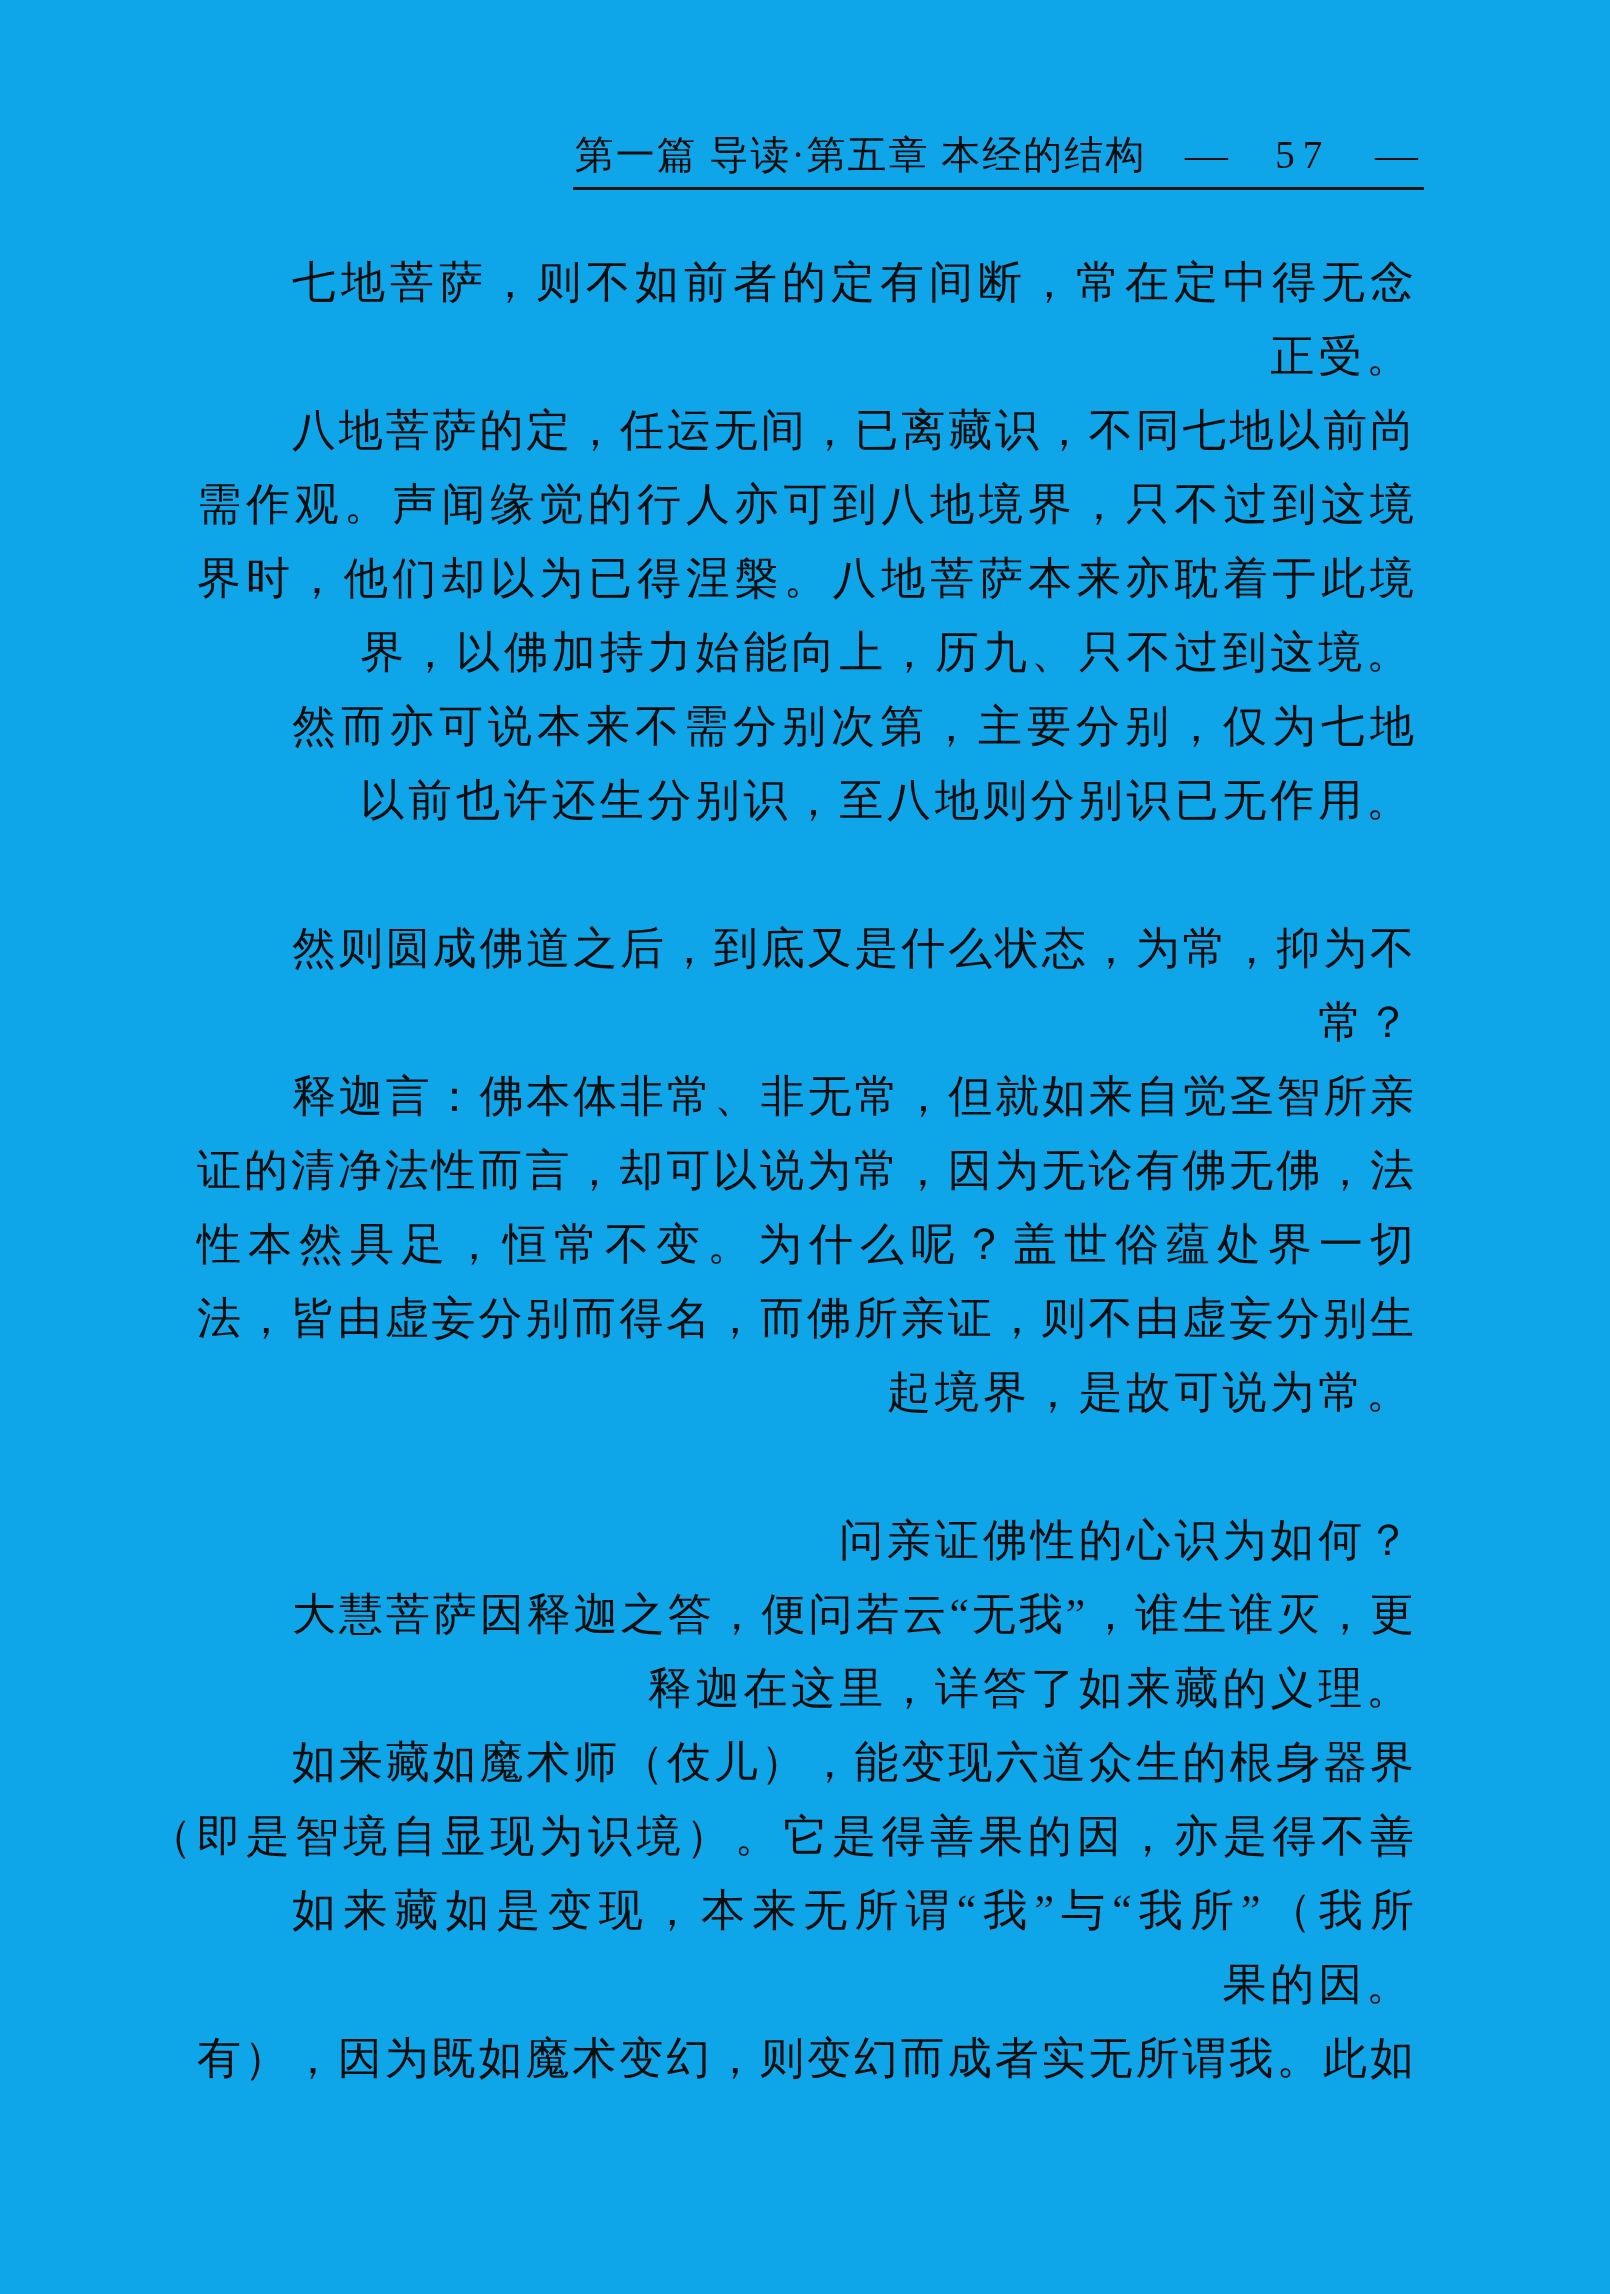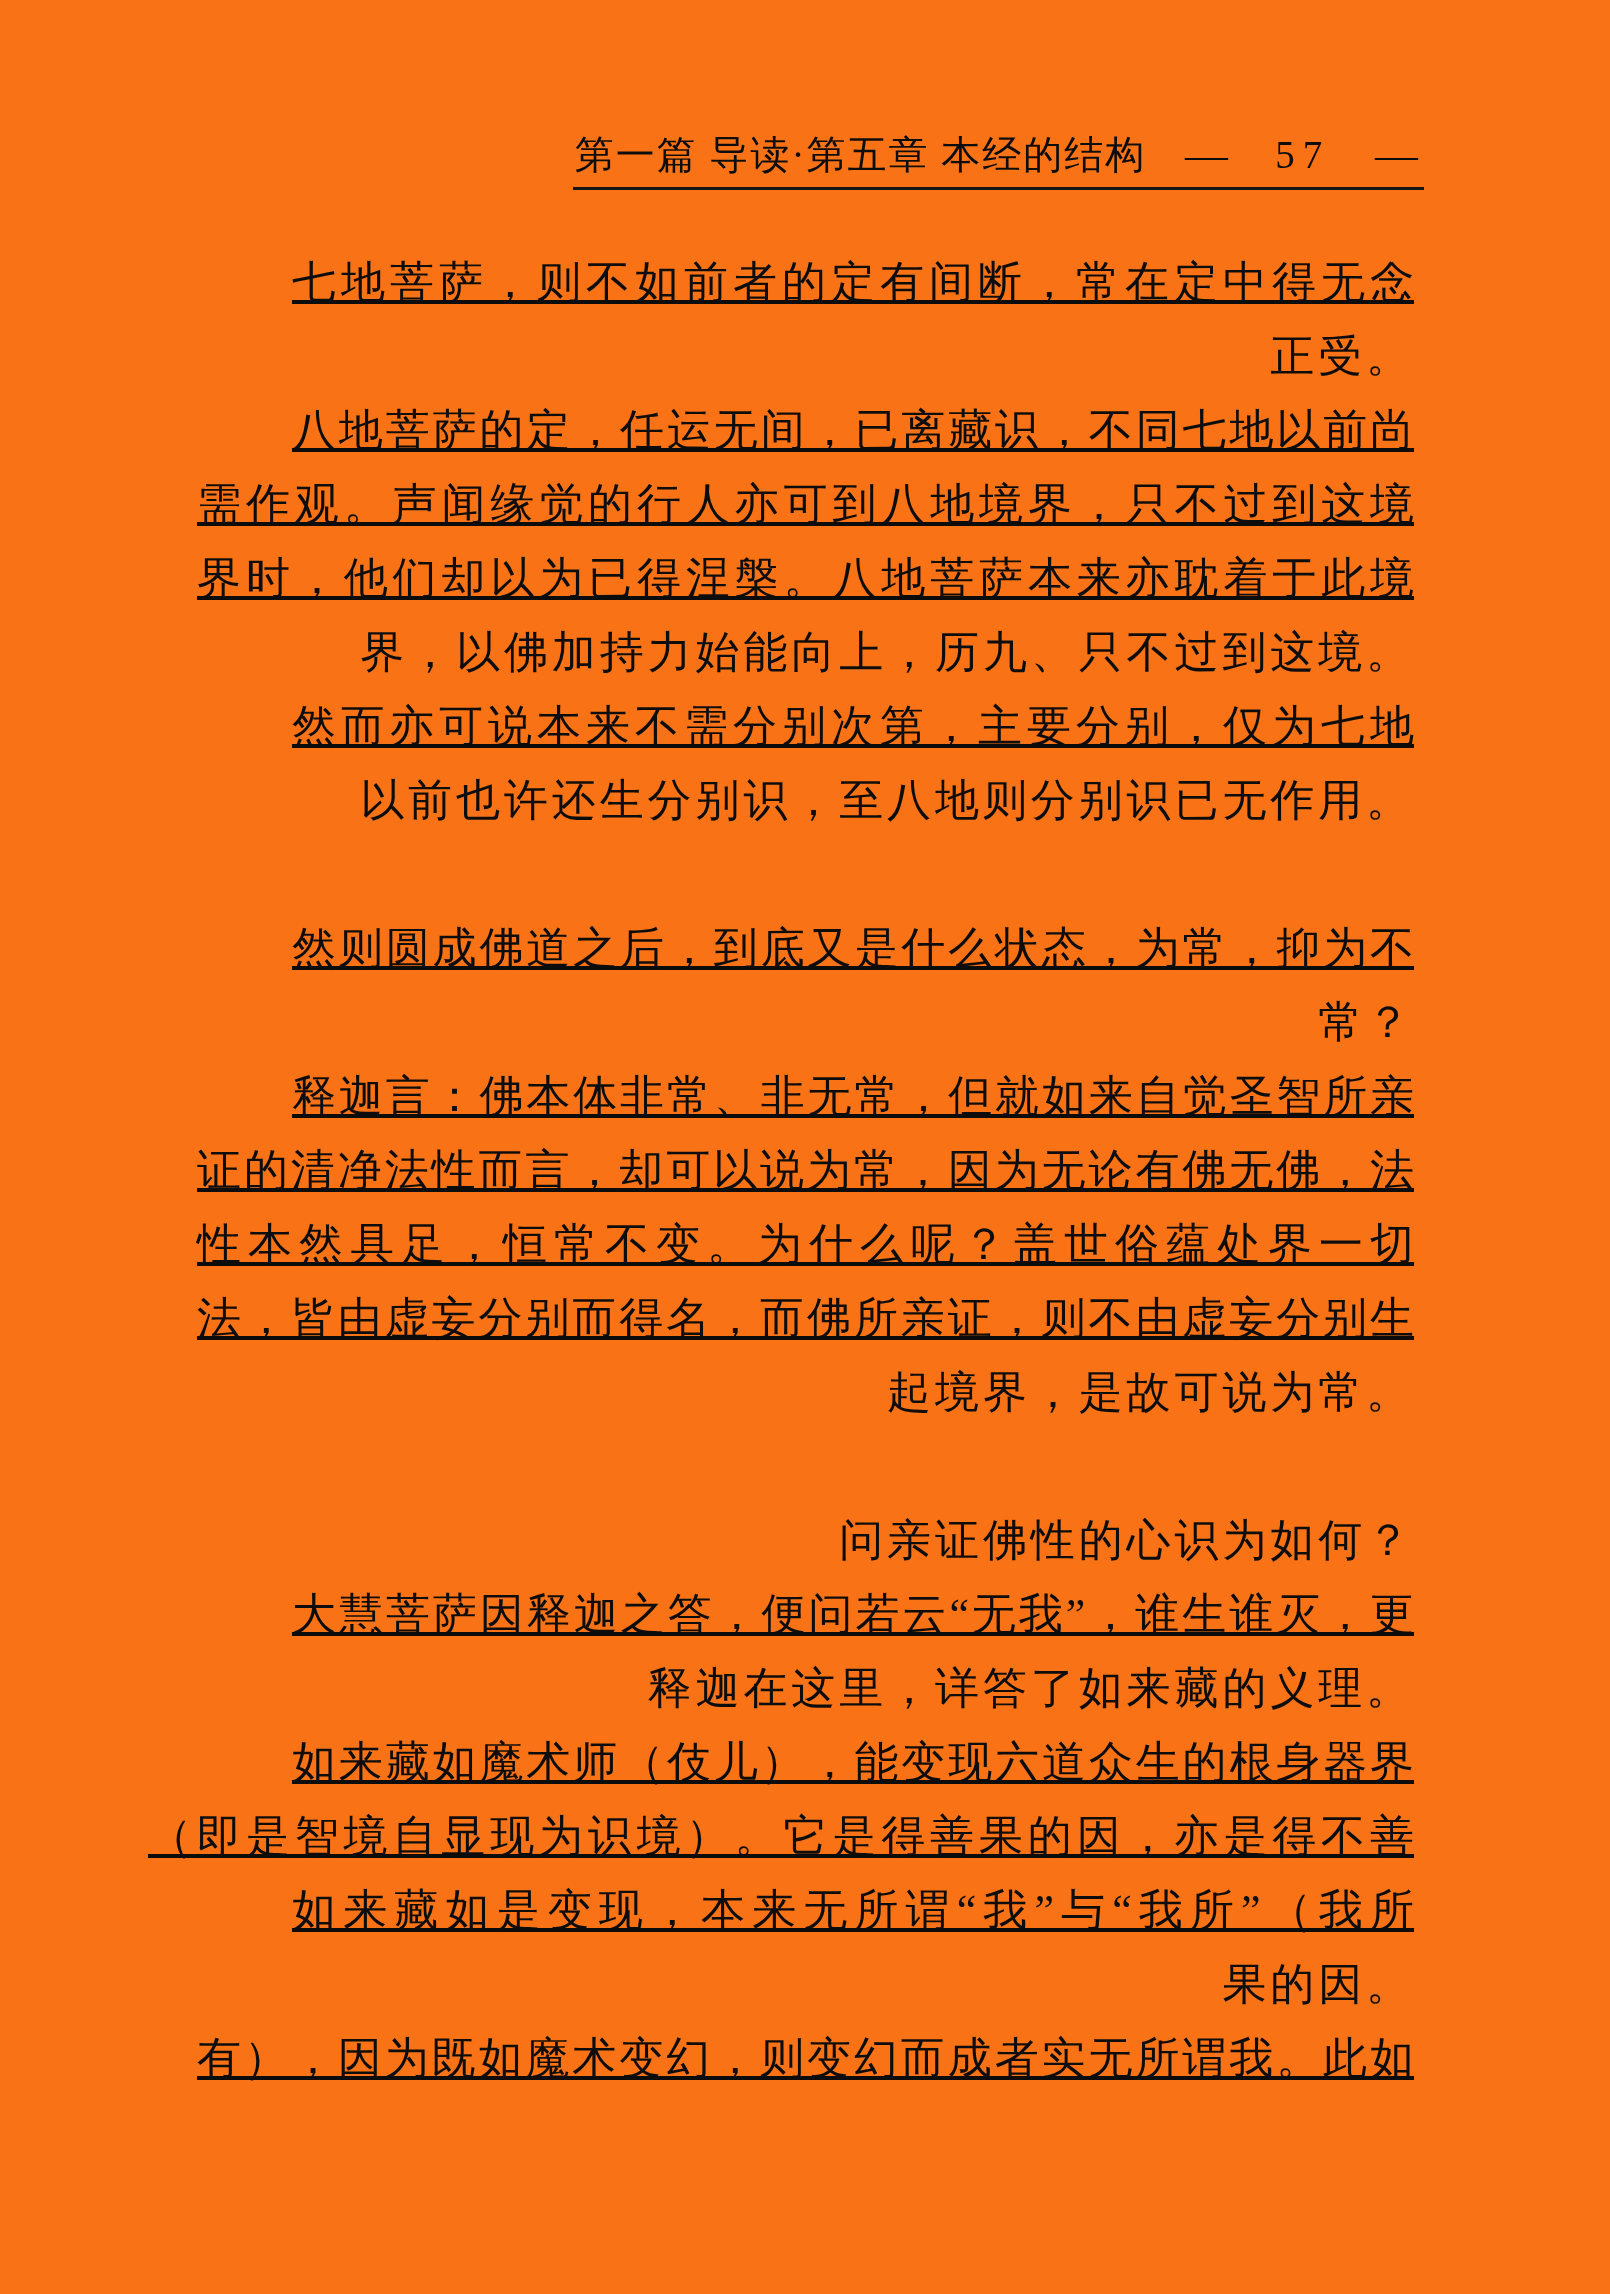--- a/index.html
+++ b/index.html
@@ -1,21 +1,21 @@
 <!DOCTYPE html>
 <html><head>
 <meta charset="utf-8">
 <style>
   html, body { margin: 0; padding: 0; background: #e8e8e8; }
   .page {
     position: relative;
     width: 1611px;
     height: 2294px;
     margin: 0 auto;
-    background: #f97316;
+    background: #0ea5e9;
     font-family: "Liberation Serif", "DejaVu Serif", serif;
     color: #0d0d0d;
     overflow: hidden;
   }
   
   .header {
     position: absolute;
     top: 132px;
     right: 187px;
     font-size: 39px;
@@ -44,21 +44,20 @@
     white-space: nowrap;
     letter-spacing: 3.9px;
     text-align: right;
   }
   .line.just {
     white-space: normal;
     letter-spacing: normal;
     text-align: justify;
     text-align-last: justify;
     text-justify: inter-character;
-    text-decoration: underline;
   }
   .line.indent { text-indent: 95px; }
   .line.hang { text-indent: -49px; }
   .line.gap { height: 74px; }
 </style>
 </head>
 <body>
 
 <div class="page">
 

